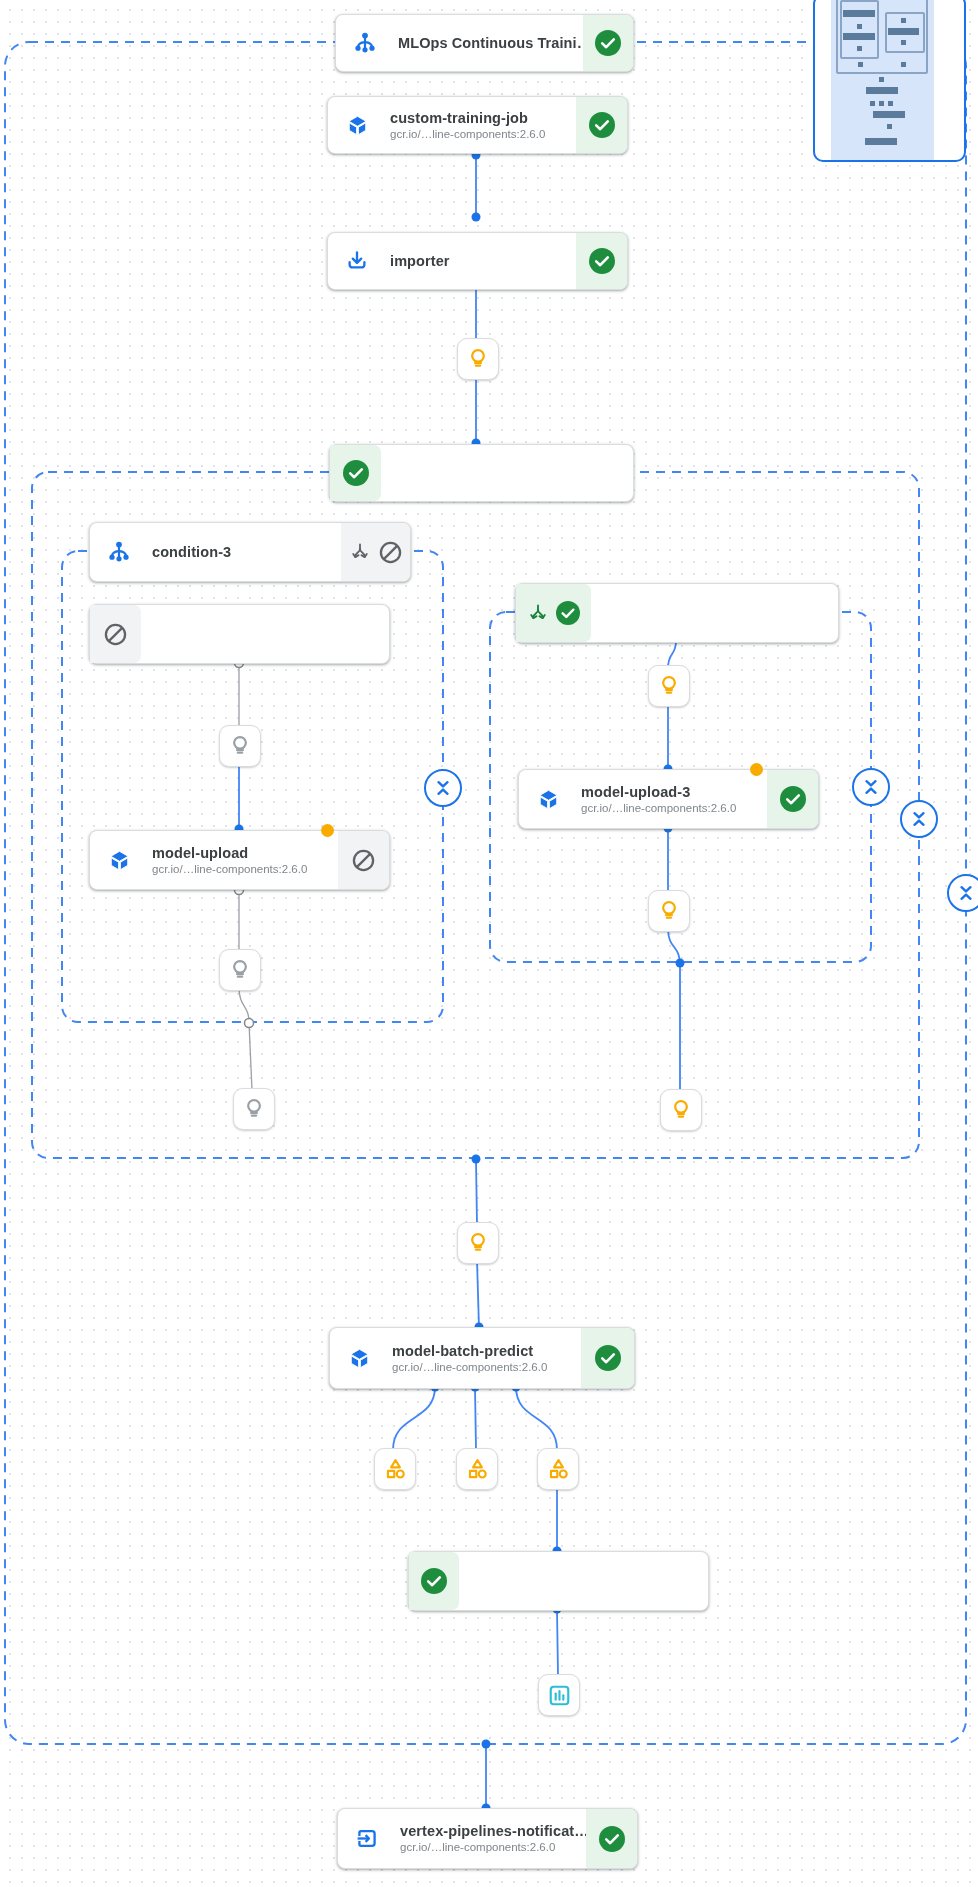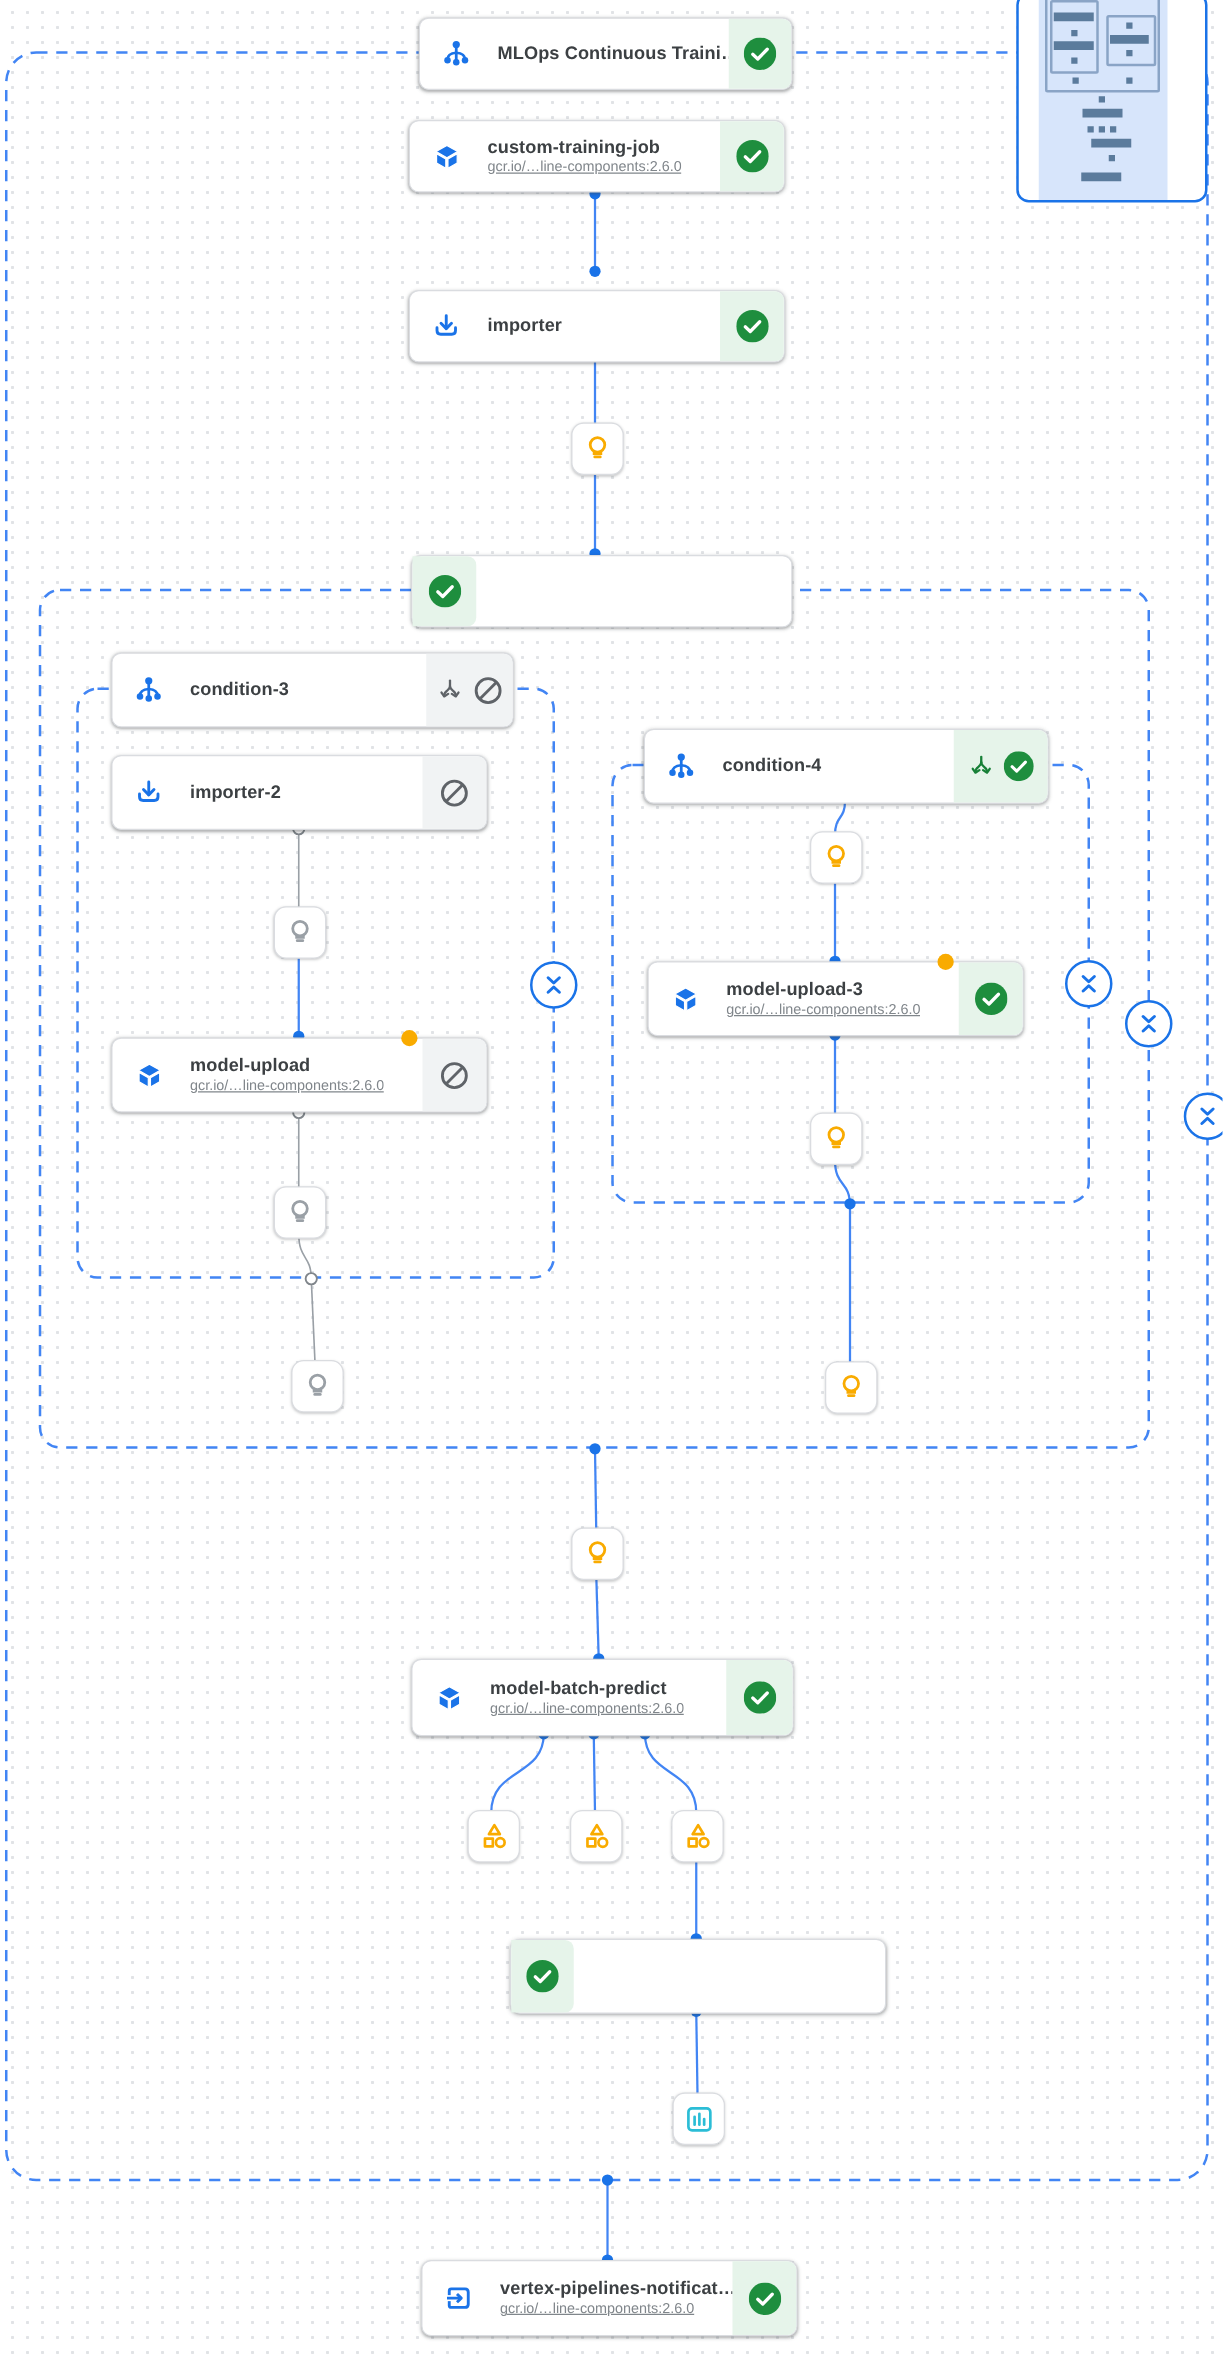--- a/index.html
+++ b/index.html
@@ -15,21 +15,21 @@
   #edges{position:absolute;left:0;top:0;z-index:1;}
   .node{
     position:absolute;display:flex;align-items:stretch;z-index:4;
     background:#fff;border:1px solid #dadce0;border-radius:8px;
     box-shadow:0 1px 2px rgba(60,64,67,.3),0 1px 3px 1px rgba(60,64,67,.12);
   }
   .nmain{flex:1;display:flex;align-items:center;padding-left:17px;min-width:0;}
   .nicon{width:24px;height:24px;flex:0 0 24px;display:flex;align-items:center;justify-content:center;}
   .ntxt{margin-left:21px;min-width:0;line-height:1.25;}
   .ntitle{font-size:14.5px;font-weight:700;color:#3c4043;letter-spacing:.1px;white-space:nowrap;overflow:hidden;}
-  .nsub{font-size:11.5px;color:#80868b;white-space:nowrap;overflow:hidden;margin-top:0;text-decoration:underline;}
+  .nsub{font-size:11.5px;color:#80868b;white-space:nowrap;overflow:hidden;margin-top:0;}
   .nstatus{display:flex;align-items:center;justify-content:center;gap:7px;border-radius:0 7px 7px 0;flex:0 0 auto;}
   .st-green{background:#e6f4ea;}
   .st-gray{background:#f1f3f4;}
   .acard{
     position:absolute;width:40px;height:40px;z-index:4;background:#fff;
     border:1px solid #dadce0;border-radius:10px;
     display:flex;align-items:center;justify-content:center;
     box-shadow:0 1px 2px rgba(60,64,67,.25);
   }
   .badge{position:absolute;width:13px;height:13px;border-radius:50%;background:#f9ab00;z-index:6;}
@@ -291,30 +291,20 @@
       </span>
     <span>
         <svg width="25" height="25" viewBox="0 0 24 24" stroke="#5f6368">
           <use href="#i-slash"></use>
         </svg>
       </span>
   </div>
 </div>
 
 <div class="node" style="left:89px;top:604px;width:299px;height:58px">
-  <div class="nmain">
-    <span class="nicon">
-        <svg width="24" height="24" viewBox="0 0 24 24">
-          <use href="#i-download"></use>
-        </svg>
-      </span>
-    <div class="ntxt">
-        <div class="ntitle">importer-2</div>
-      </div>
-  </div>
   <div class="nstatus st-gray" style="width:51px">
     <span>
         <svg width="25" height="25" viewBox="0 0 24 24" stroke="#5f6368">
           <use href="#i-slash"></use>
         </svg>
       </span>
   </div>
 </div>
 
 <div class="node" style="left:89px;top:830px;width:299px;height:58px">
@@ -333,30 +323,20 @@
     <span>
         <svg width="25" height="25" viewBox="0 0 24 24" stroke="#5f6368">
           <use href="#i-slash"></use>
         </svg>
       </span>
   </div>
 </div>
 <div class="badge" style="left:321px;top:824px"></div>
 
 <div class="node" style="left:515px;top:583px;width:322px;height:58px">
-  <div class="nmain">
-    <span class="nicon">
-        <svg width="24" height="24" viewBox="0 0 24 24">
-          <use href="#i-pipeline"></use>
-        </svg>
-      </span>
-    <div class="ntxt">
-        <div class="ntitle">condition-4</div>
-      </div>
-  </div>
   <div class="nstatus st-green" style="width:75px">
     <span>
         <svg width="22" height="22" viewBox="0 0 24 24" stroke="#188038">
           <use href="#i-split"></use>
         </svg>
       </span>
     <span>
         <svg width="24" height="24" viewBox="0 0 26 26">
           <use href="#i-check"></use>
         </svg>

